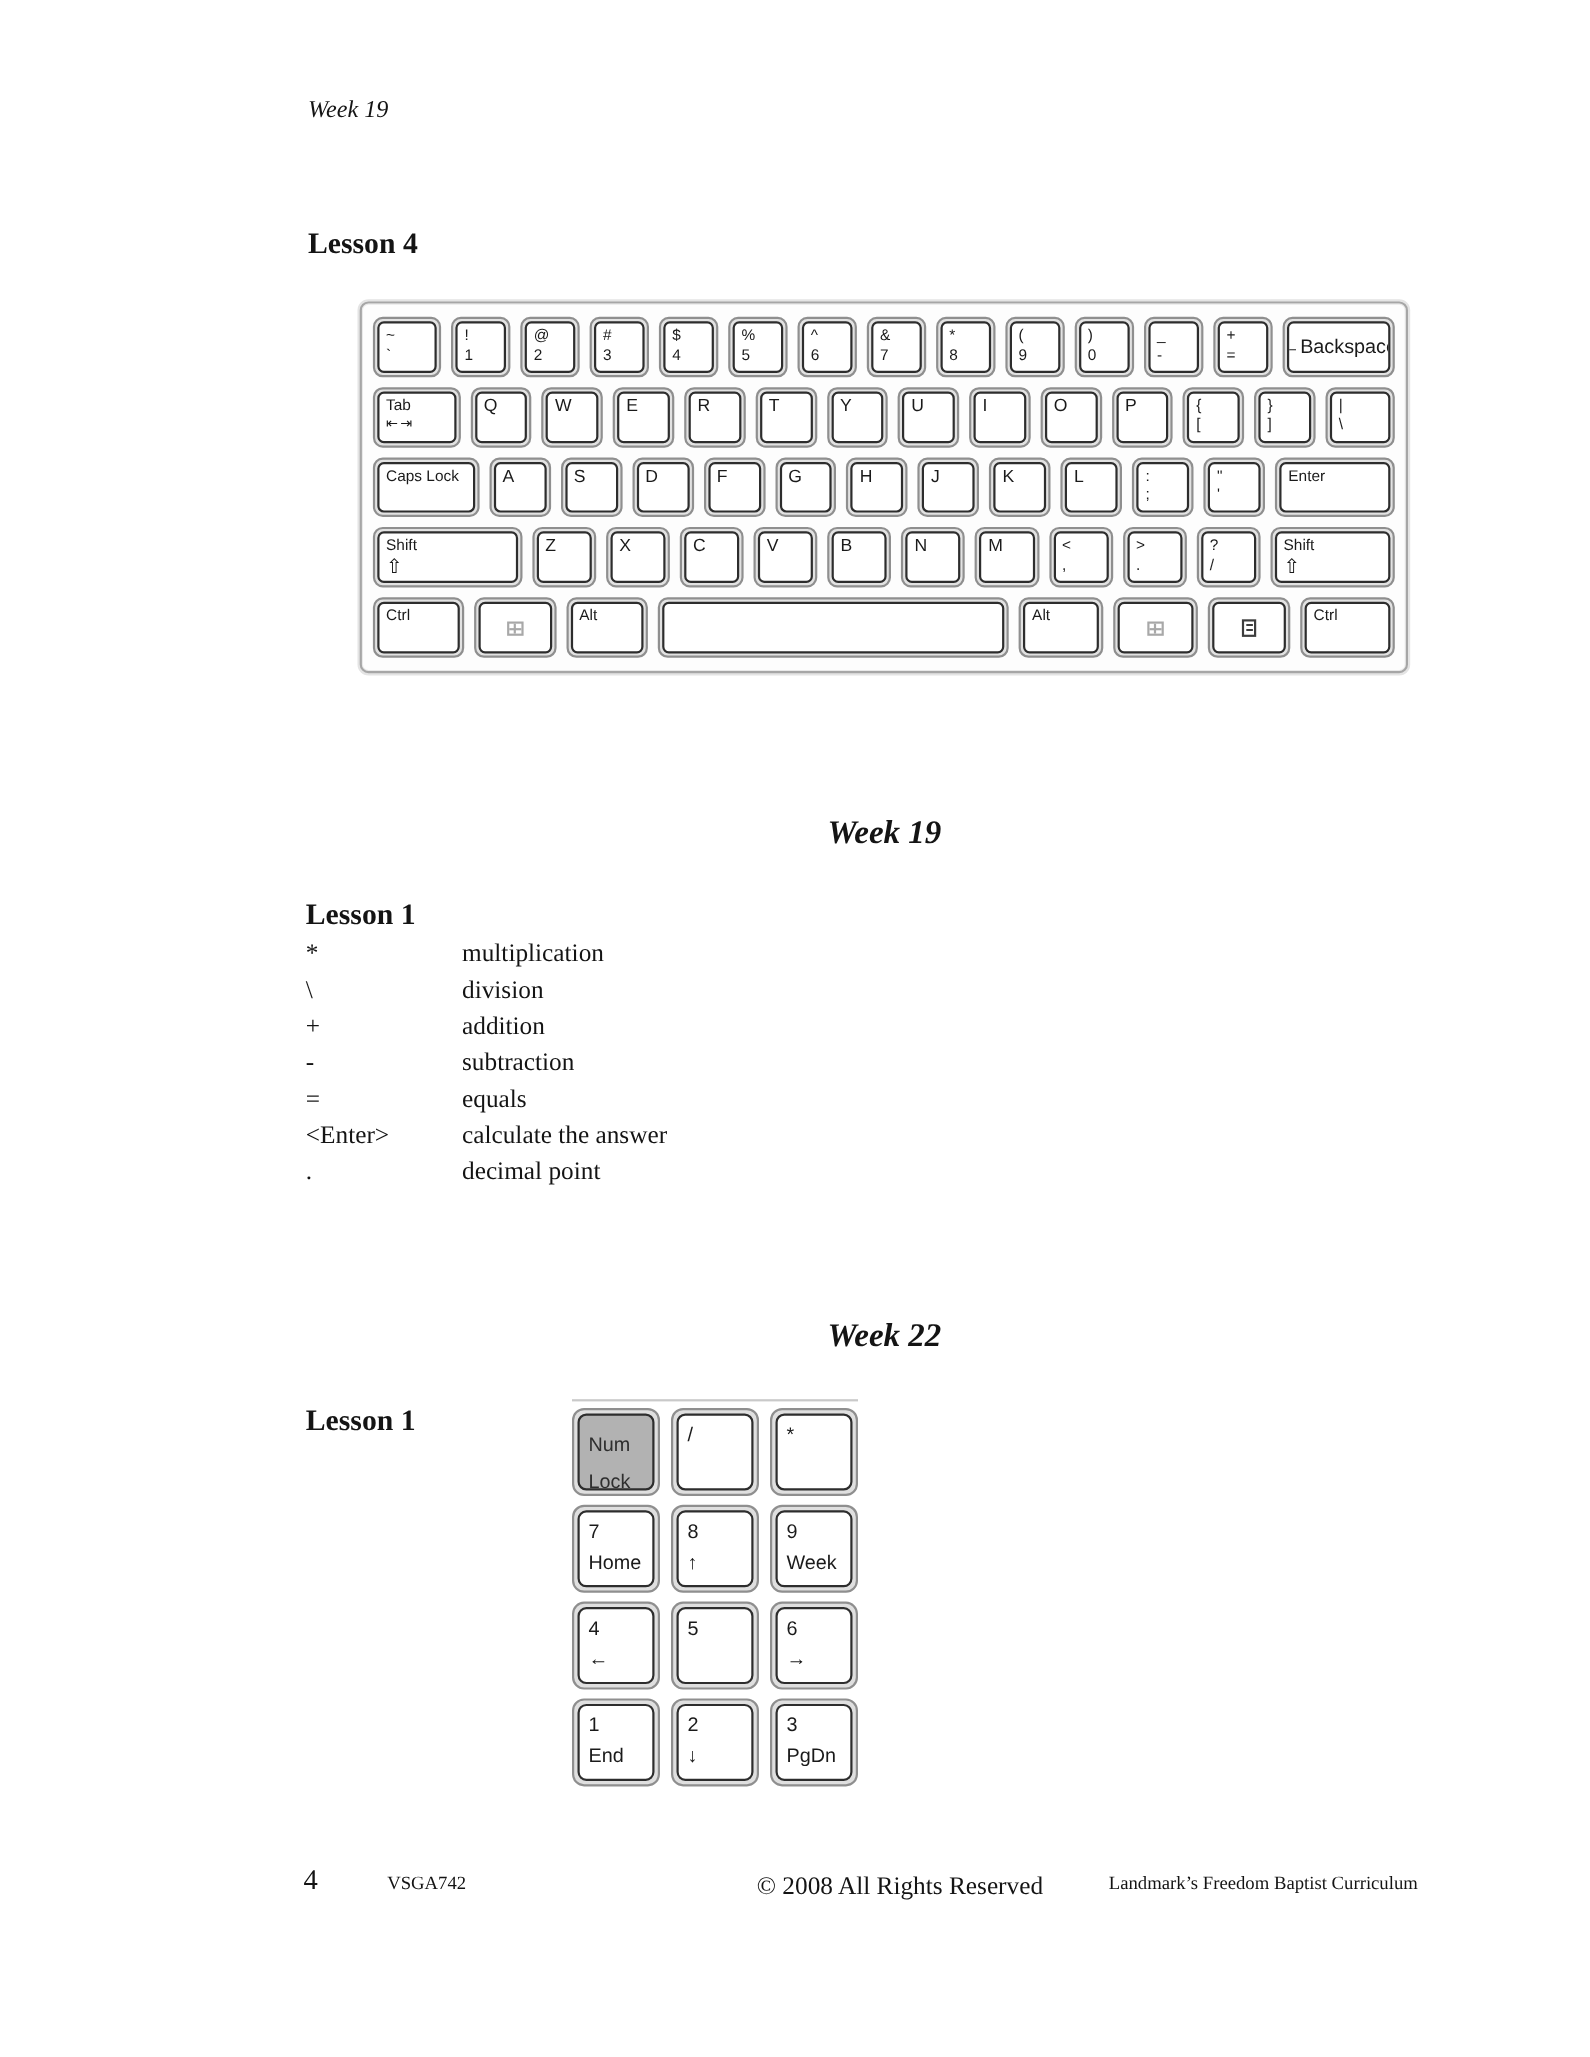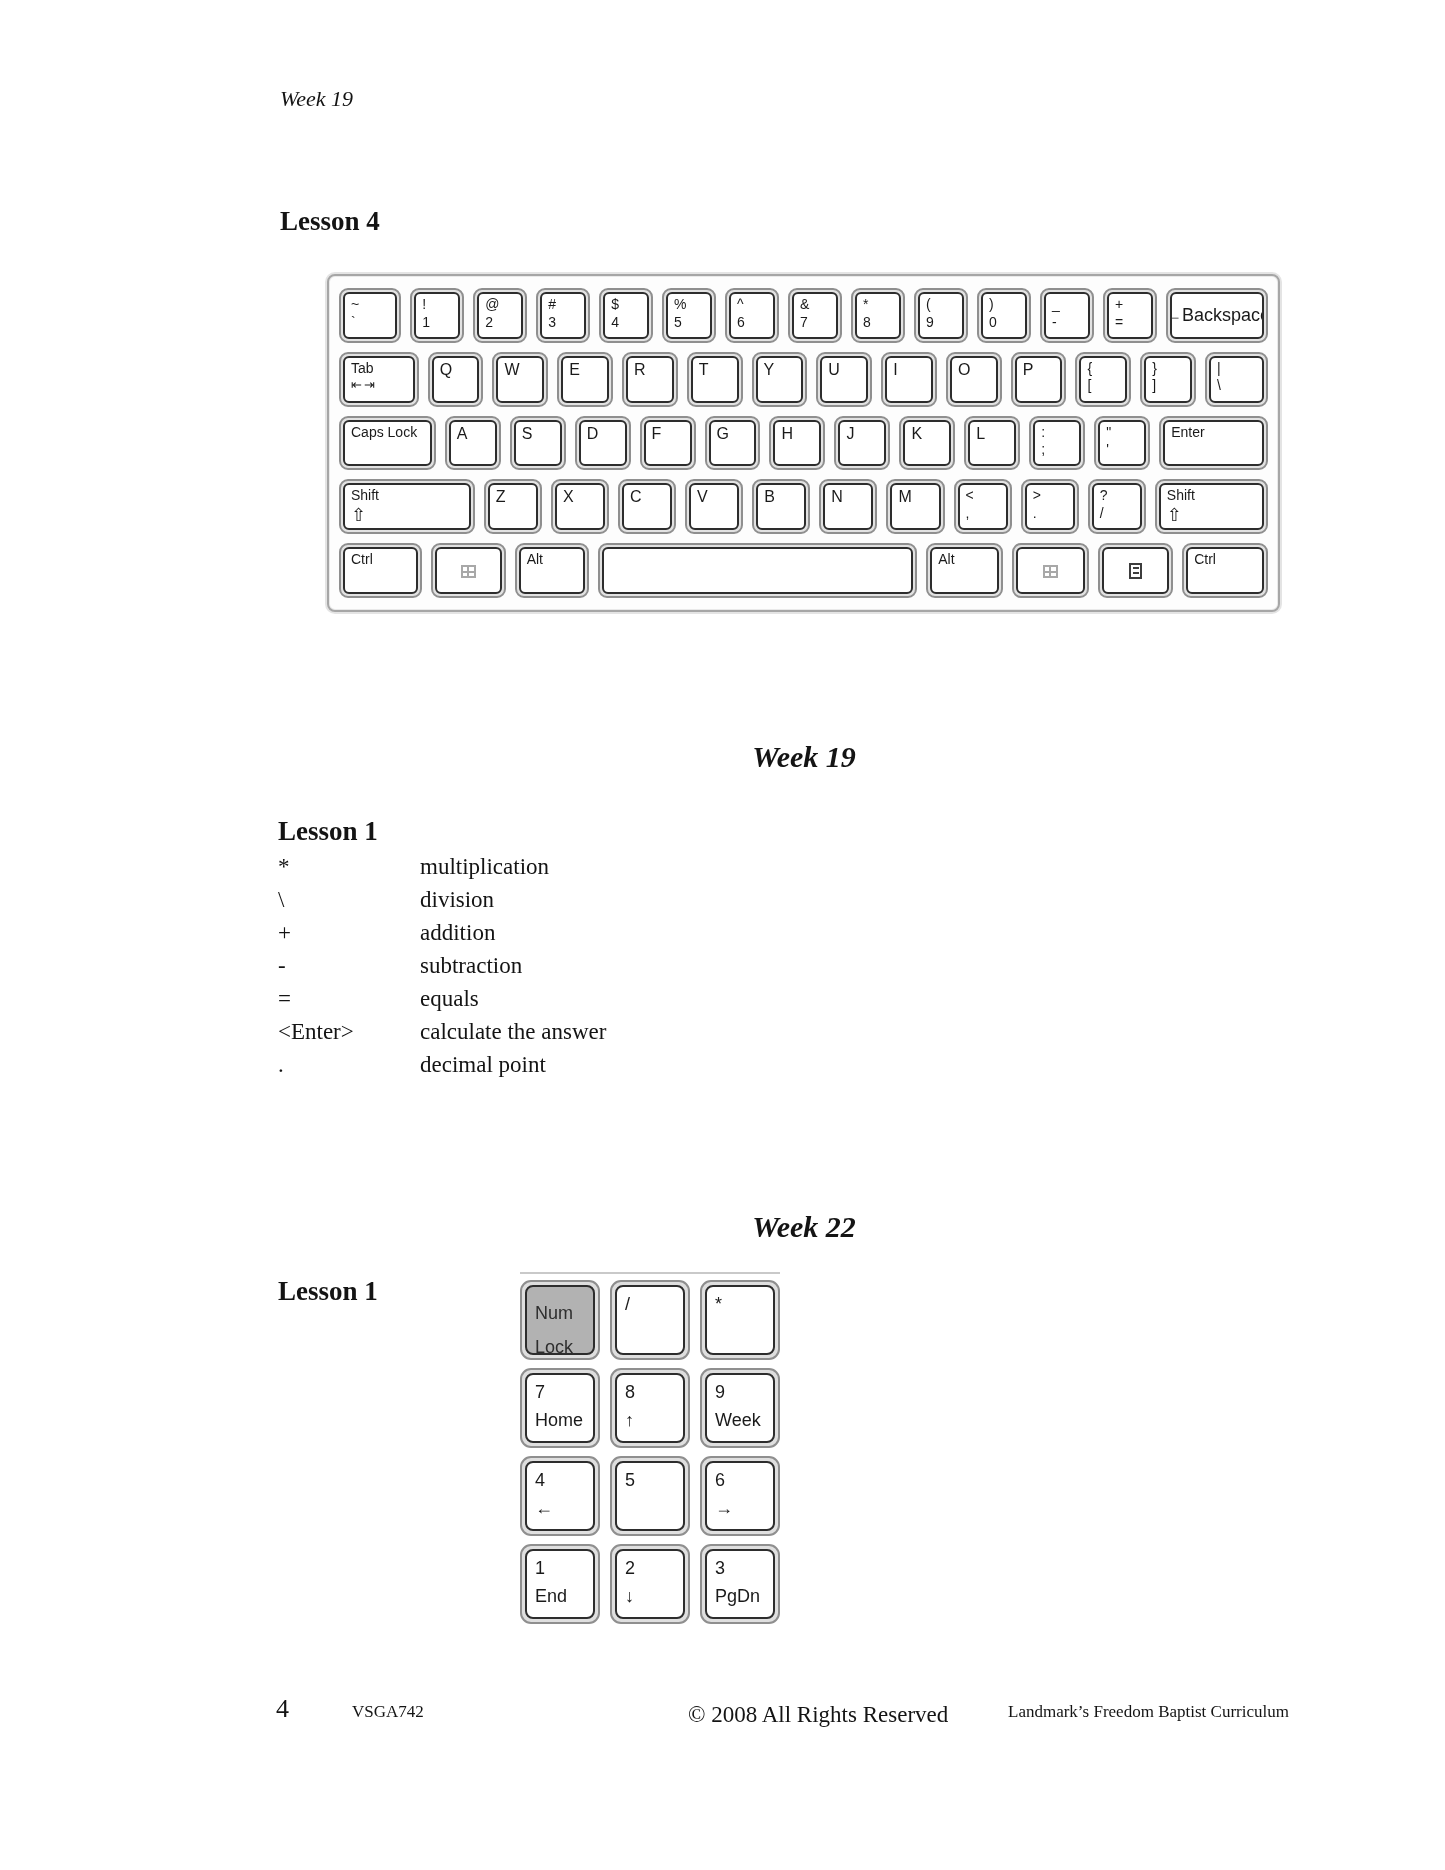--- a/index.html
+++ b/index.html
@@ -6,21 +6,21 @@
   body { width:1445px; height:1870px; position:relative; font-family:"Liberation Serif", serif; color:#141414; }
 
   .abs { position:absolute; }
 
   
   #running-head { left:280px; top:86px; font-style:italic; font-size:22px; }
   .lesson-title { font-weight:bold; font-size:27px; }
   #lesson4-title { left:280px; top:206px; }
   .week-heading { width:420px; text-align:center; font-weight:bold; font-style:italic; font-size:30px; }
   #week19-heading { left:594px; top:740px; }
-  #week22-heading { left:594px; top:1198px;margin-top:12px; }
+  #week22-heading { left:594px; top:1198px; }
   #lesson1-w19 { left:278px; top:816px; }
   #lesson1-w22 { left:278px; top:1276px; }
 
   #symbol-list { left:278px; top:850px; font-size:23px; }
   .symbol-row { display:flex; height:33px; line-height:33px; }
   .symbol-key { width:142px; flex:none; }
 
   
   #footer-page-number { left:276px; top:1694px; font-size:26px; }
   #footer-code { left:352px; top:1702px; font-size:17px; }

